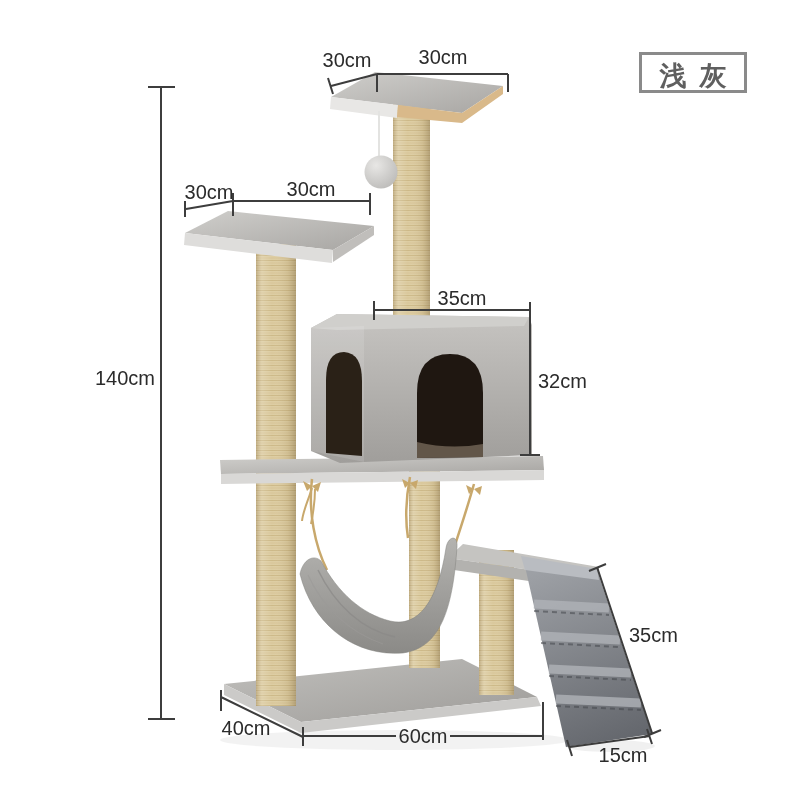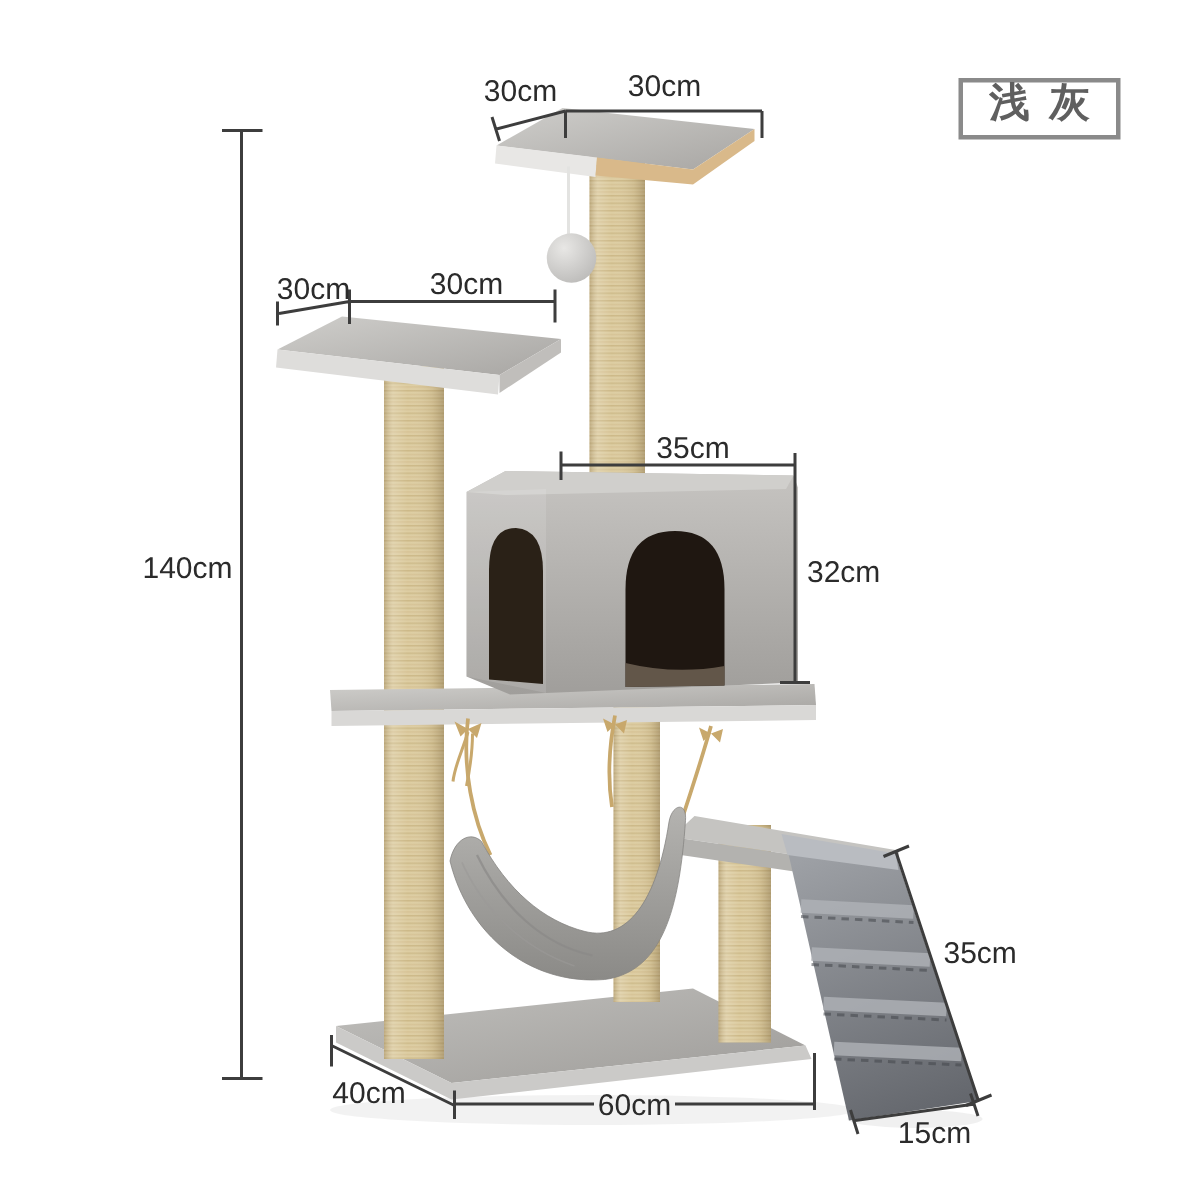--- a/index.html
+++ b/index.html
@@ -2,21 +2,21 @@
 <html><head>
 <meta charset="utf-8">
 <style>
   html,body{margin:0;padding:0;background:#ffffff;}
   .stage{position:relative;width:800px;height:800px;background:#ffffff;overflow:hidden;
          font-family:"Liberation Sans",sans-serif;}
   svg text{font-family:"Liberation Sans",sans-serif;font-size:20px;fill:#2b2b2b;}
   .dim{stroke:#3d3d3d;stroke-width:2;fill:none;}
   .variant-box{position:absolute;left:639px;top:52px;width:108px;height:41px;
                border:3px solid #8a8a8a;box-sizing:border-box;background:#ffffff;
-               display:flex;align-items:flex-start;justify-content:center;}
+               display:flex;align-items:flex-end;justify-content:center;}
   .variant-box span{font-size:27px;font-weight:600;color:#5f5f5f;
                     letter-spacing:13px;margin-right:-13px;line-height:1;}
 </style>
 </head>
 <body>
 
 <div class="stage">
 
 <svg width="800" height="800" viewBox="0 0 800 800">
   <defs>

